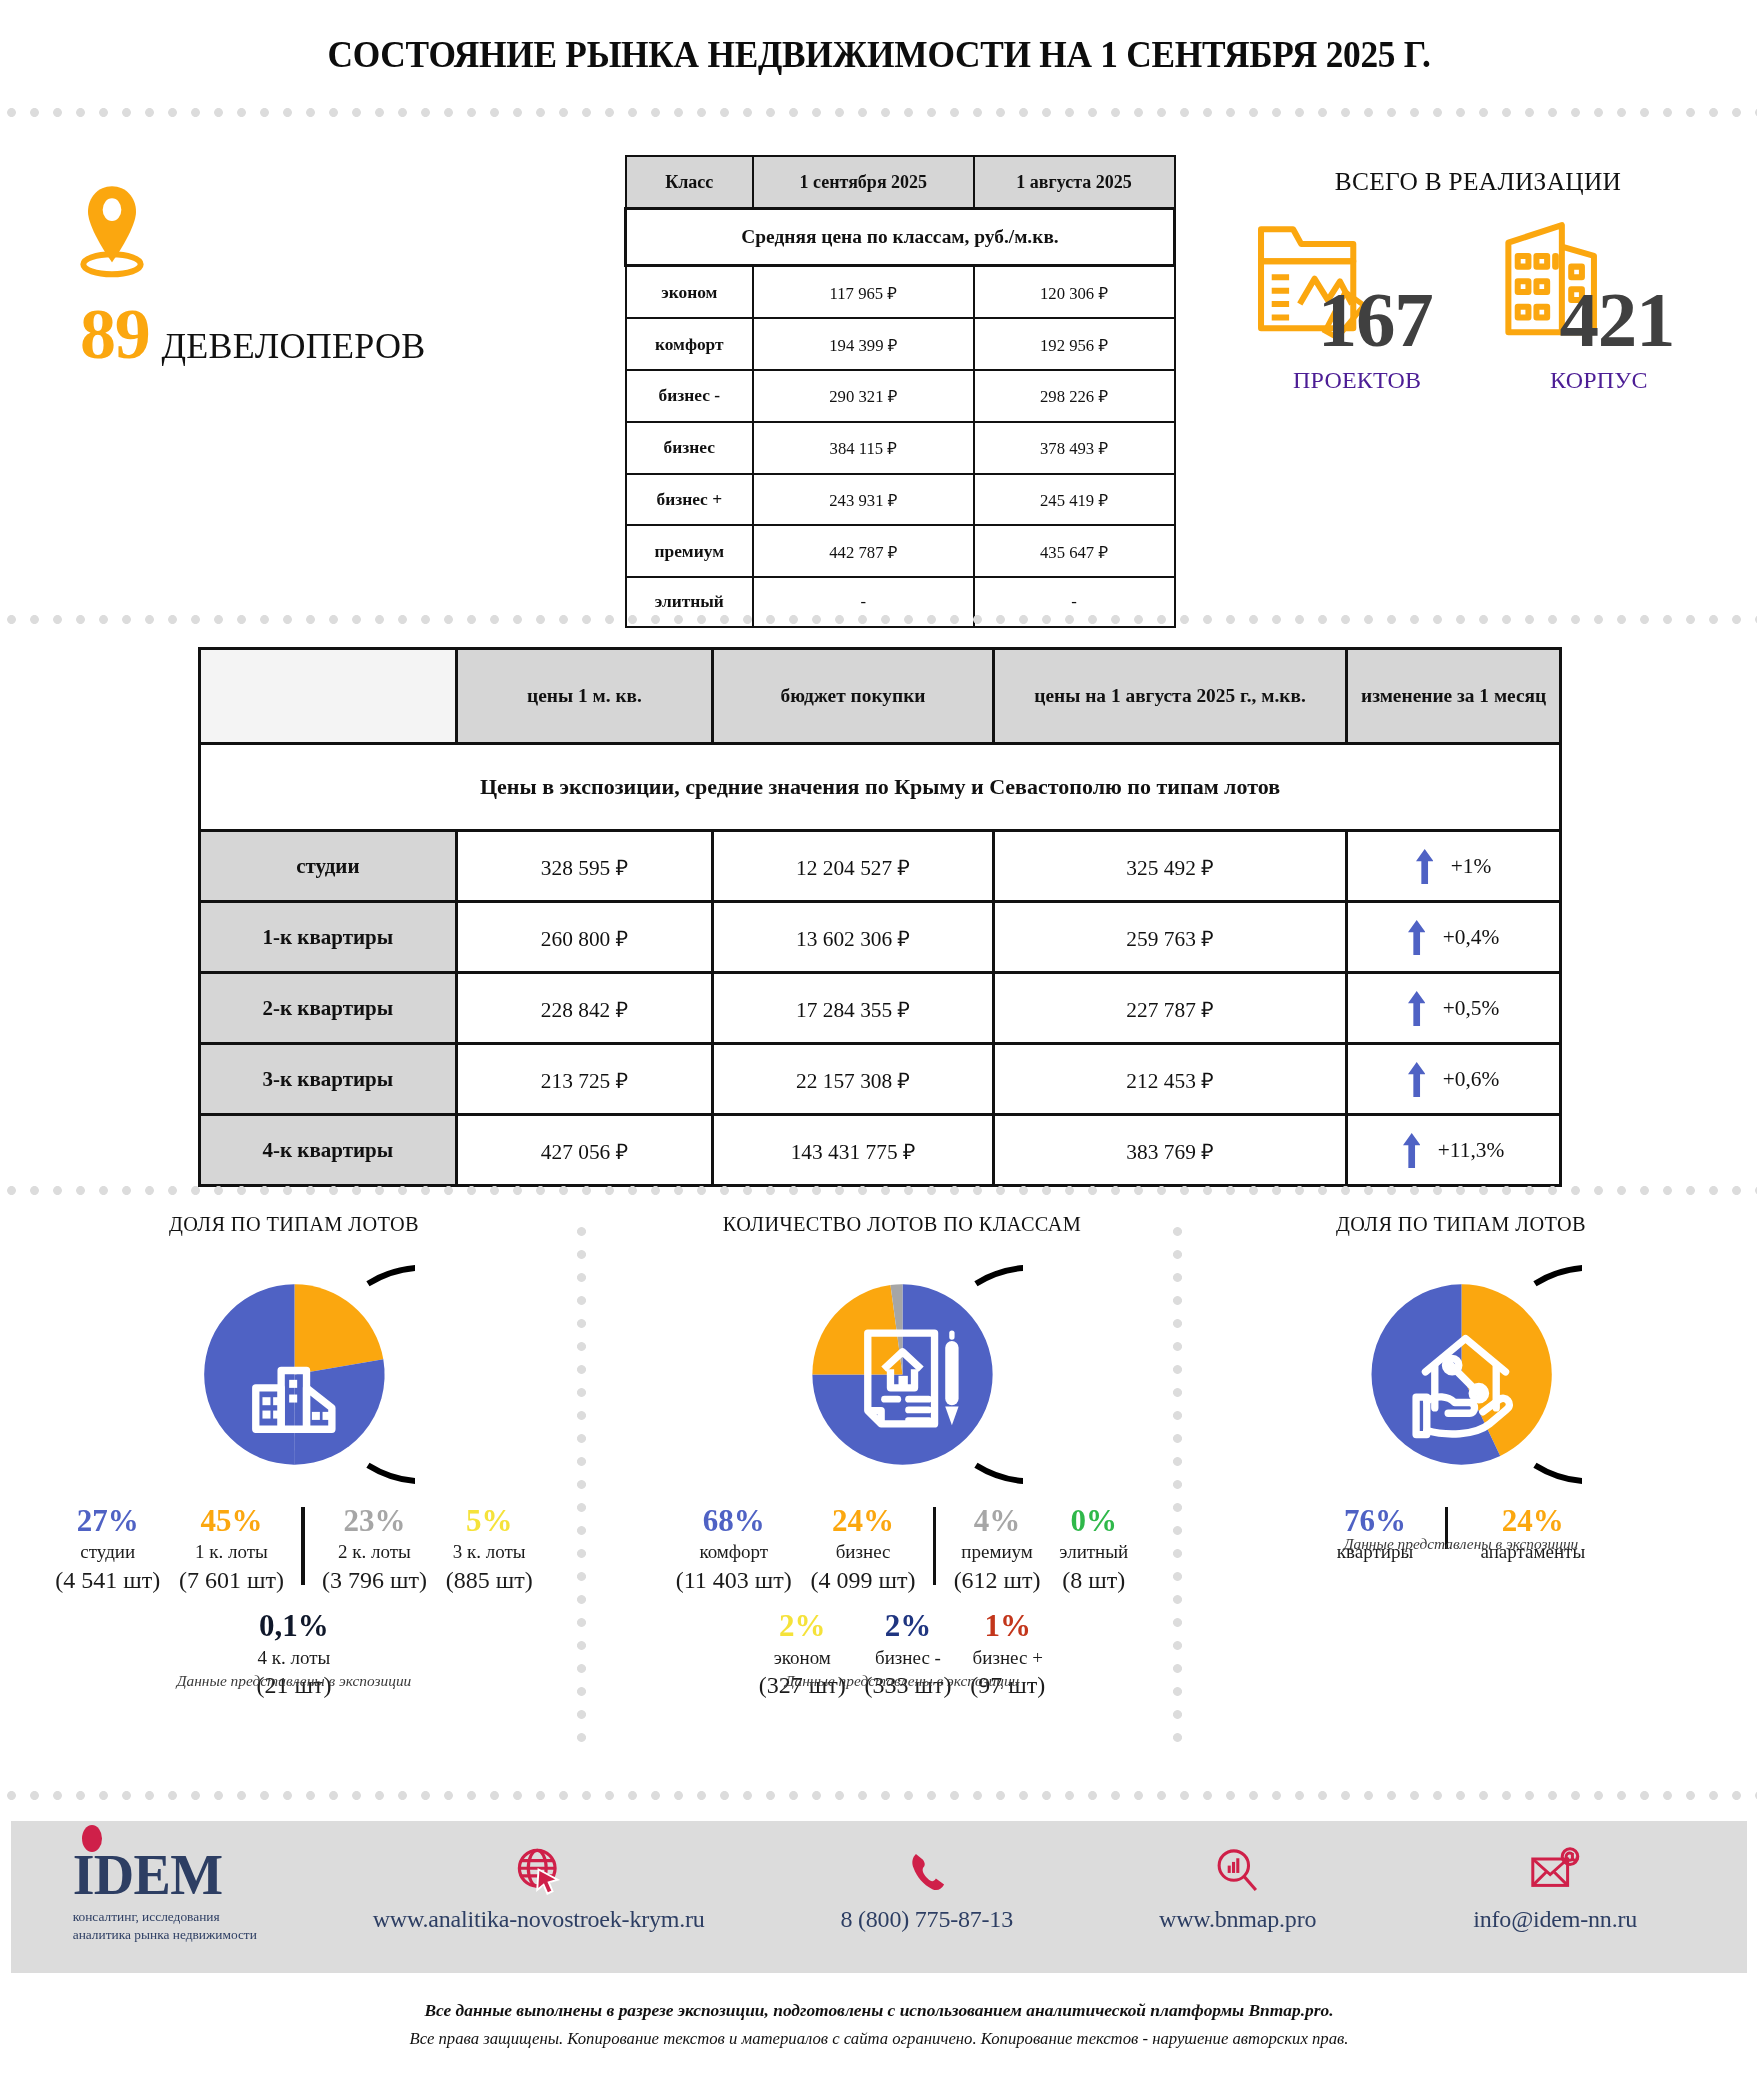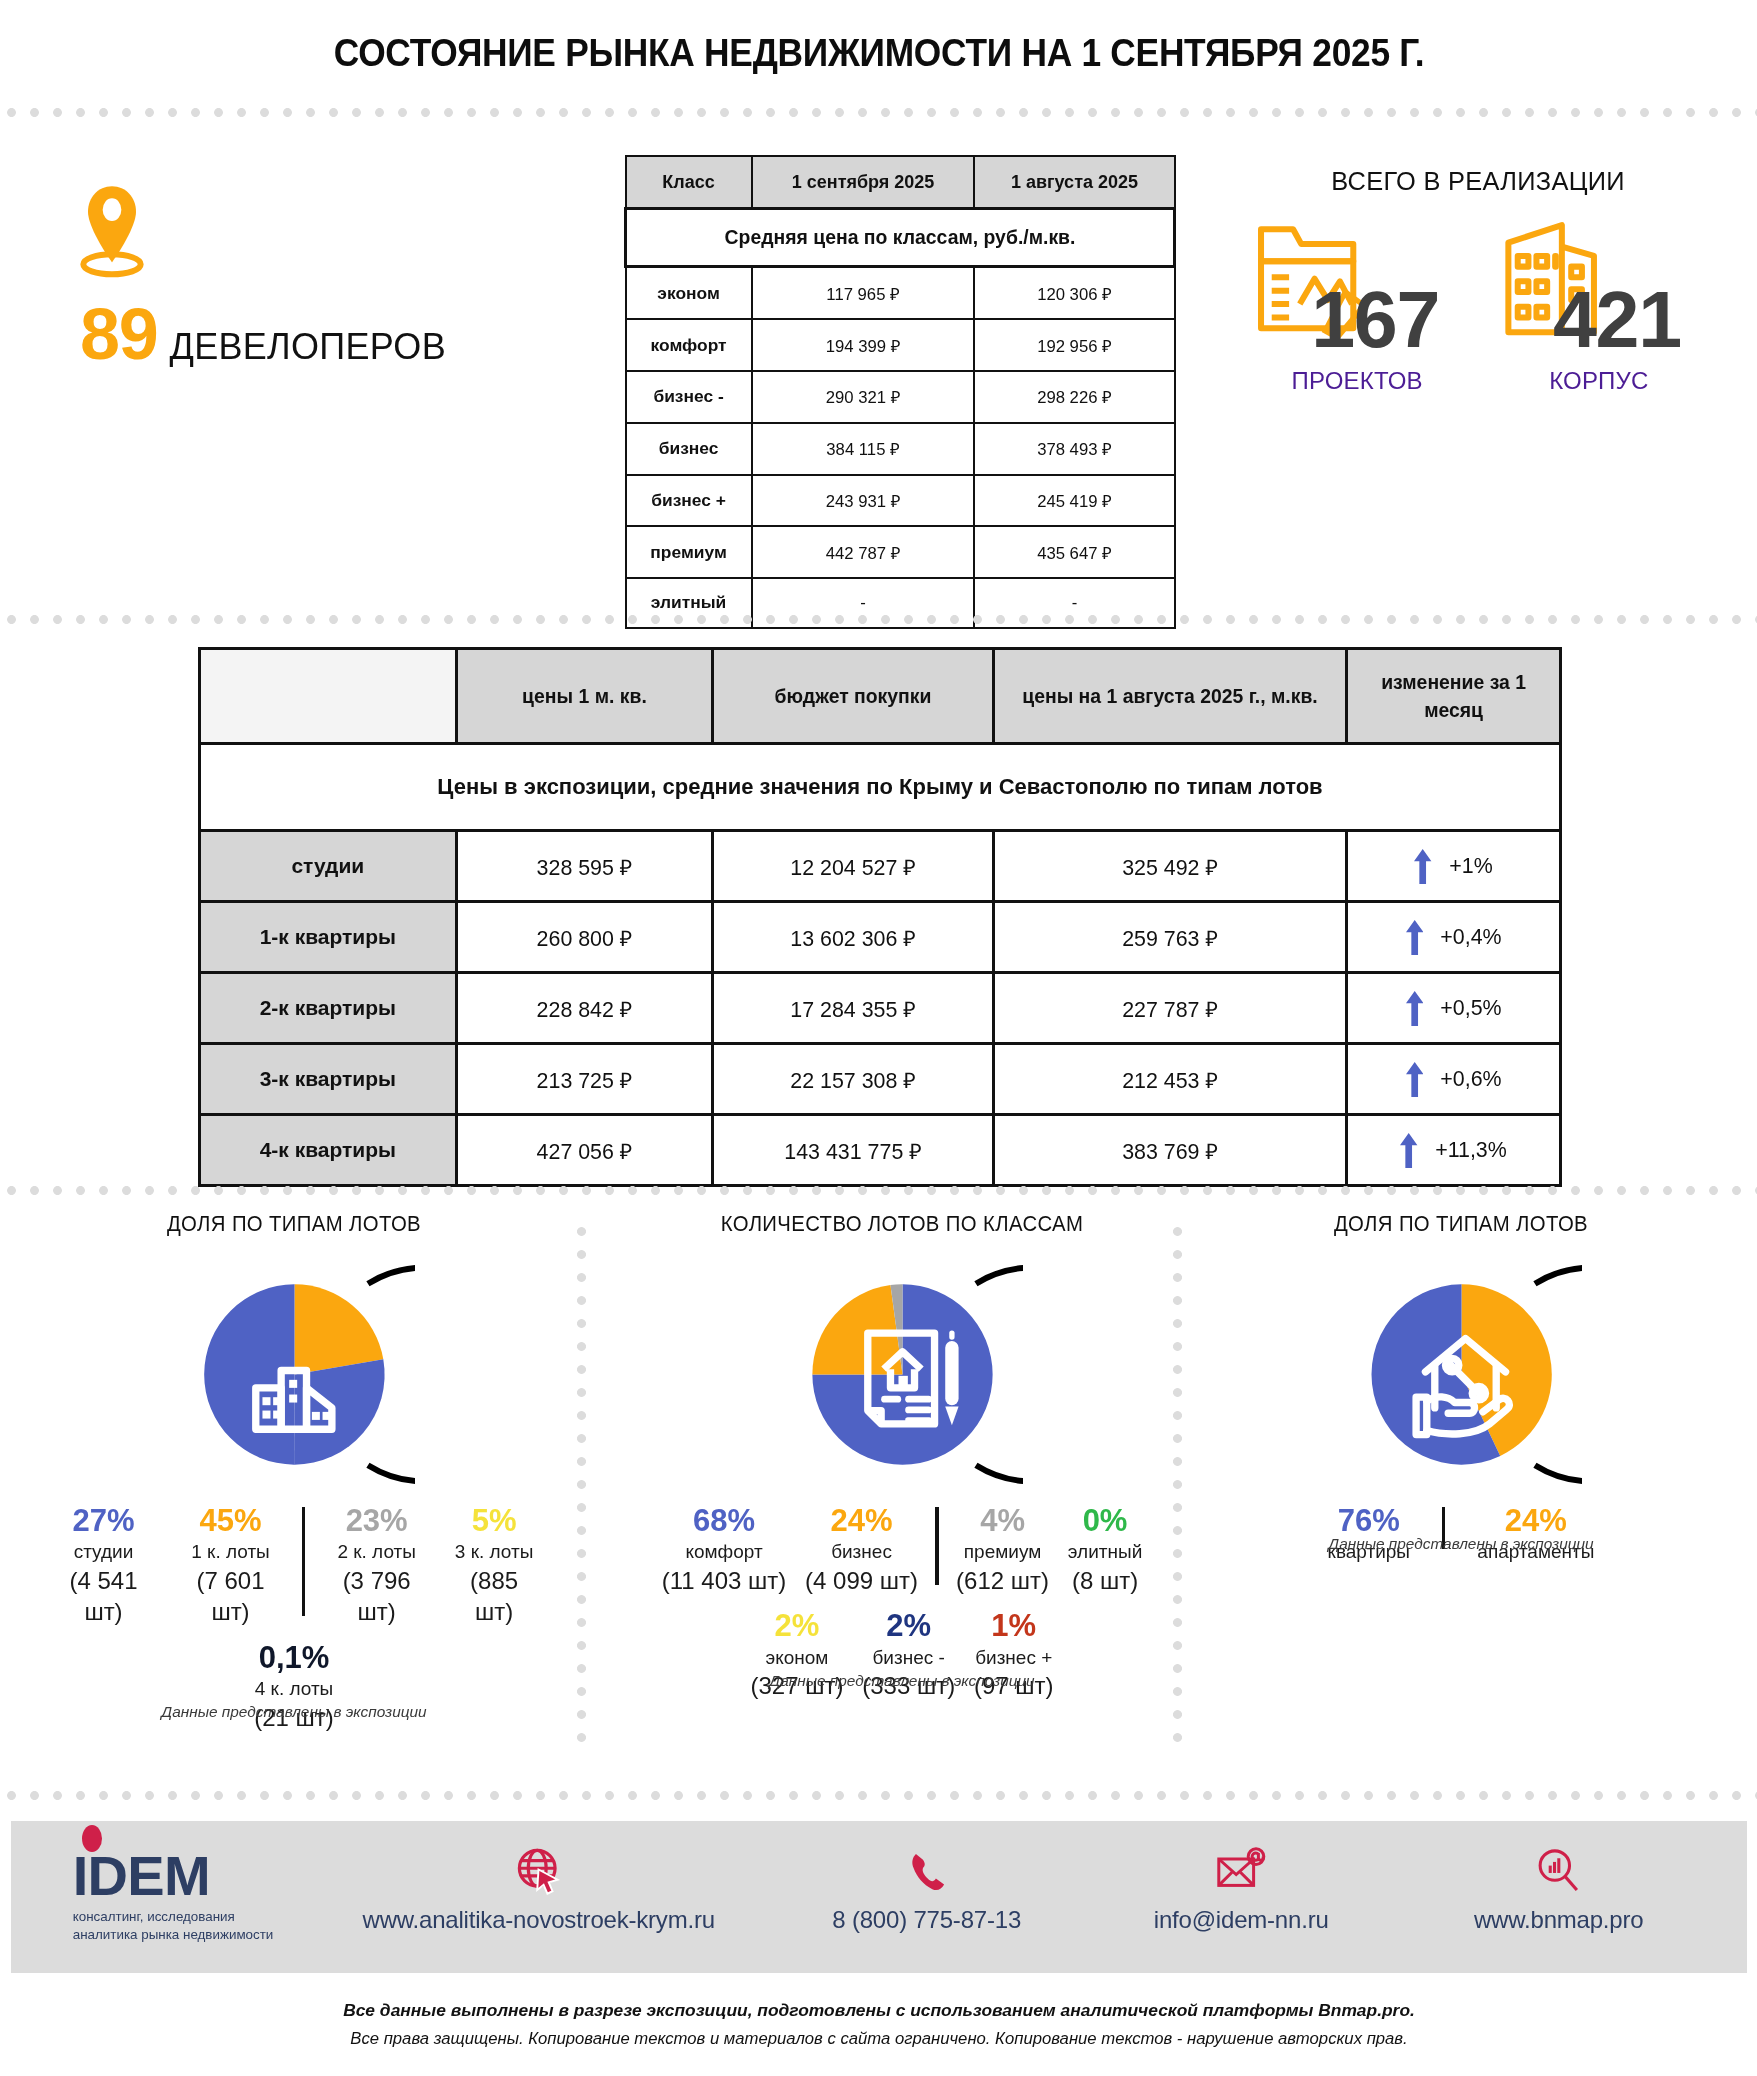--- a/index.html
+++ b/index.html
@@ -5,21 +5,21 @@
   * { box-sizing: border-box; margin: 0; padding: 0; }
   html, body { width: 1758px; }
   body {
     font-family: "Liberation Sans", sans-serif;
     background: #ffffff;
     width: 1758px;
     height: 2077px;
     position: relative;
     overflow: hidden;
   }
-  .page { width: 1519px; height: 2077px; position: relative; background:#fff; }
+  .page { width: 1519px; height: 2077px; position: relative; background:#fff;font-family:Liberation Serif, serif; }
 
   
   .dot-h {
     position: absolute; left: 0; width: 1758px; height: 10.7px;
     background-image: radial-gradient(circle, #dcdcdc 4px, rgba(0,0,0,0) 4.7px);
     background-size: 23px 10.7px; background-repeat: repeat-x;
   }
   .dot-v {
     position: absolute; width: 10.7px;
     background-image: radial-gradient(circle, #dcdcdc 4px, rgba(0,0,0,0) 4.7px);
@@ -557,50 +557,50 @@
         <div class="ct">www.analitika-novostroek-krym.ru</div>
       </div>
       <div class="contact ct-phone">
         <div class="ci">
           <svg viewBox="0 0 80 80" width="47" height="47">
             <path d="M22 10 C16 16 14 24 18 34 C24 50 34 62 50 70 C58 74 66 70 70 62 L56 52 C52 58 48 58 42 52 C36 46 32 40 34 34 C38 30 38 26 34 20 Z" fill="#CF2049"></path>
           </svg>
         </div>
         <div class="ct">8 (800) 775-87-13</div>
       </div>
+      <div class="contact ct-bn">
+        <div class="ci">
+          <svg viewBox="0 0 80 80" width="49" height="49">
+            <g fill="none" stroke="#CF2049" stroke-width="5">
+              <circle cx="34" cy="32" r="24"></circle>
+              <path d="M51 50 L70 72"></path>
+            </g>
+            <g fill="#CF2049">
+              <rect x="24" y="32" width="5" height="12"></rect>
+              <rect x="31" y="26" width="5" height="18"></rect>
+              <rect x="38" y="20" width="5" height="24"></rect>
+            </g>
+          </svg>
+        </div>
+        <div class="ct">www.bnmap.pro</div>
+      </div>
       <div class="contact ct-mail">
         <div class="ci">
           <svg viewBox="0 0 90 80" width="54" height="48">
             <g fill="none" stroke="#CF2049" stroke-width="5">
               <rect x="8" y="20" width="58" height="44"></rect>
               <path d="M8 20 L37 46 L66 20"></path>
               <path d="M8 64 L30 42 M66 64 L44 42"></path>
               <circle cx="70" cy="16" r="13"></circle>
               <path d="M74 12 a6 6 0 1 0 0 8 M74 10 v8 a4 4 0 0 0 8 0 v-2"></path>
             </g>
           </svg>
         </div>
         <div class="ct">info@idem-nn.ru</div>
       </div>
-      <div class="contact ct-bn">
-        <div class="ci">
-          <svg viewBox="0 0 80 80" width="49" height="49">
-            <g fill="none" stroke="#CF2049" stroke-width="5">
-              <circle cx="34" cy="32" r="24"></circle>
-              <path d="M51 50 L70 72"></path>
-            </g>
-            <g fill="#CF2049">
-              <rect x="24" y="32" width="5" height="12"></rect>
-              <rect x="31" y="26" width="5" height="18"></rect>
-              <rect x="38" y="20" width="5" height="24"></rect>
-            </g>
-          </svg>
-        </div>
-        <div class="ct">www.bnmap.pro</div>
-      </div>
     </div>
   </div>
 
   <div class="disclaimer">
     <div class="dis1">Все данные выполнены в разрезе экспозиции, подготовлены с использованием аналитической платформы Bnmap.pro.</div>
     <div class="dis2">Все права защищены. Копирование текстов и материалов с сайта ограничено. Копирование текстов - нарушение авторских прав.</div>
   </div>
 
 </div>
 

